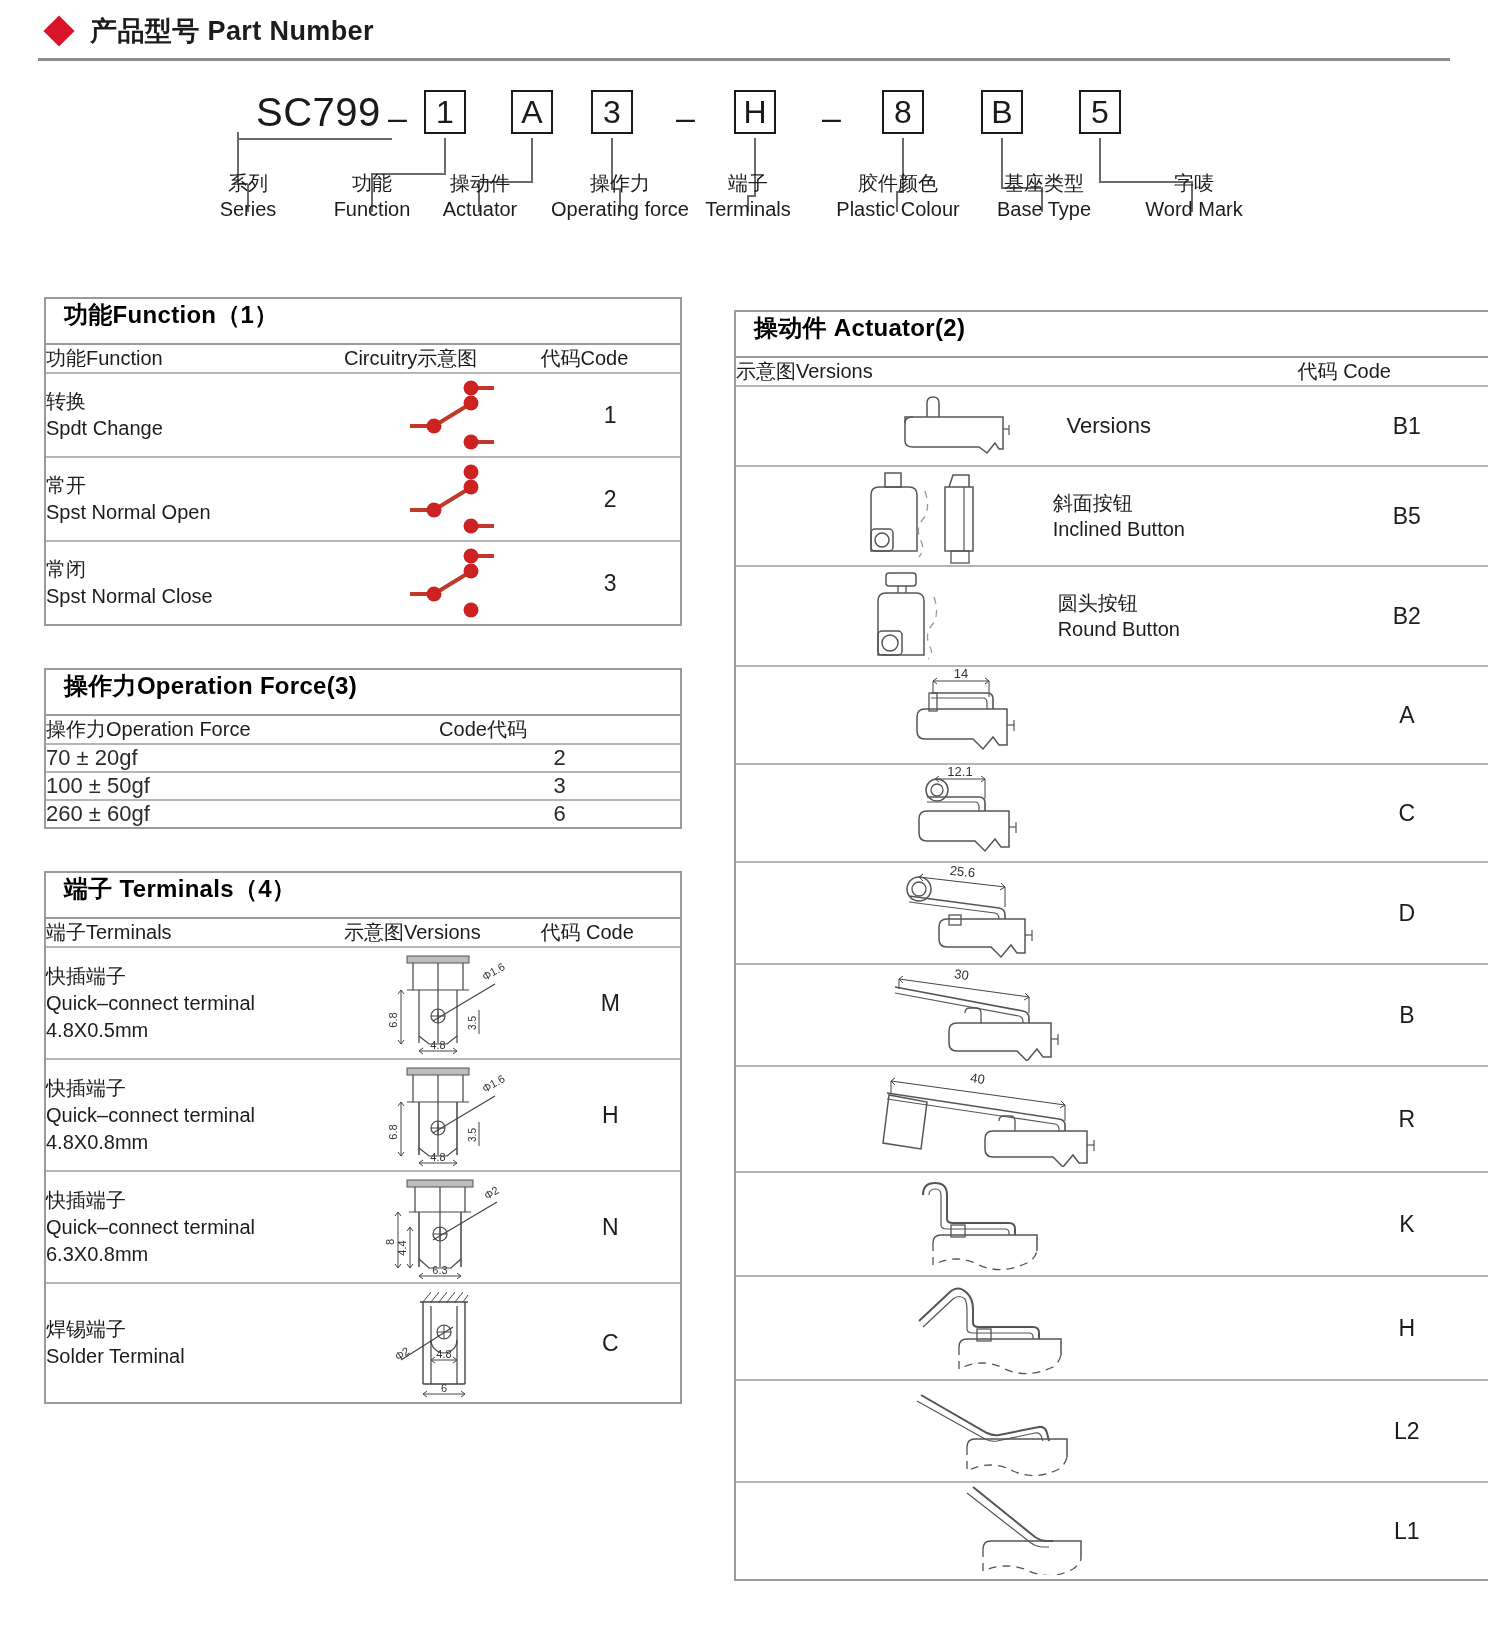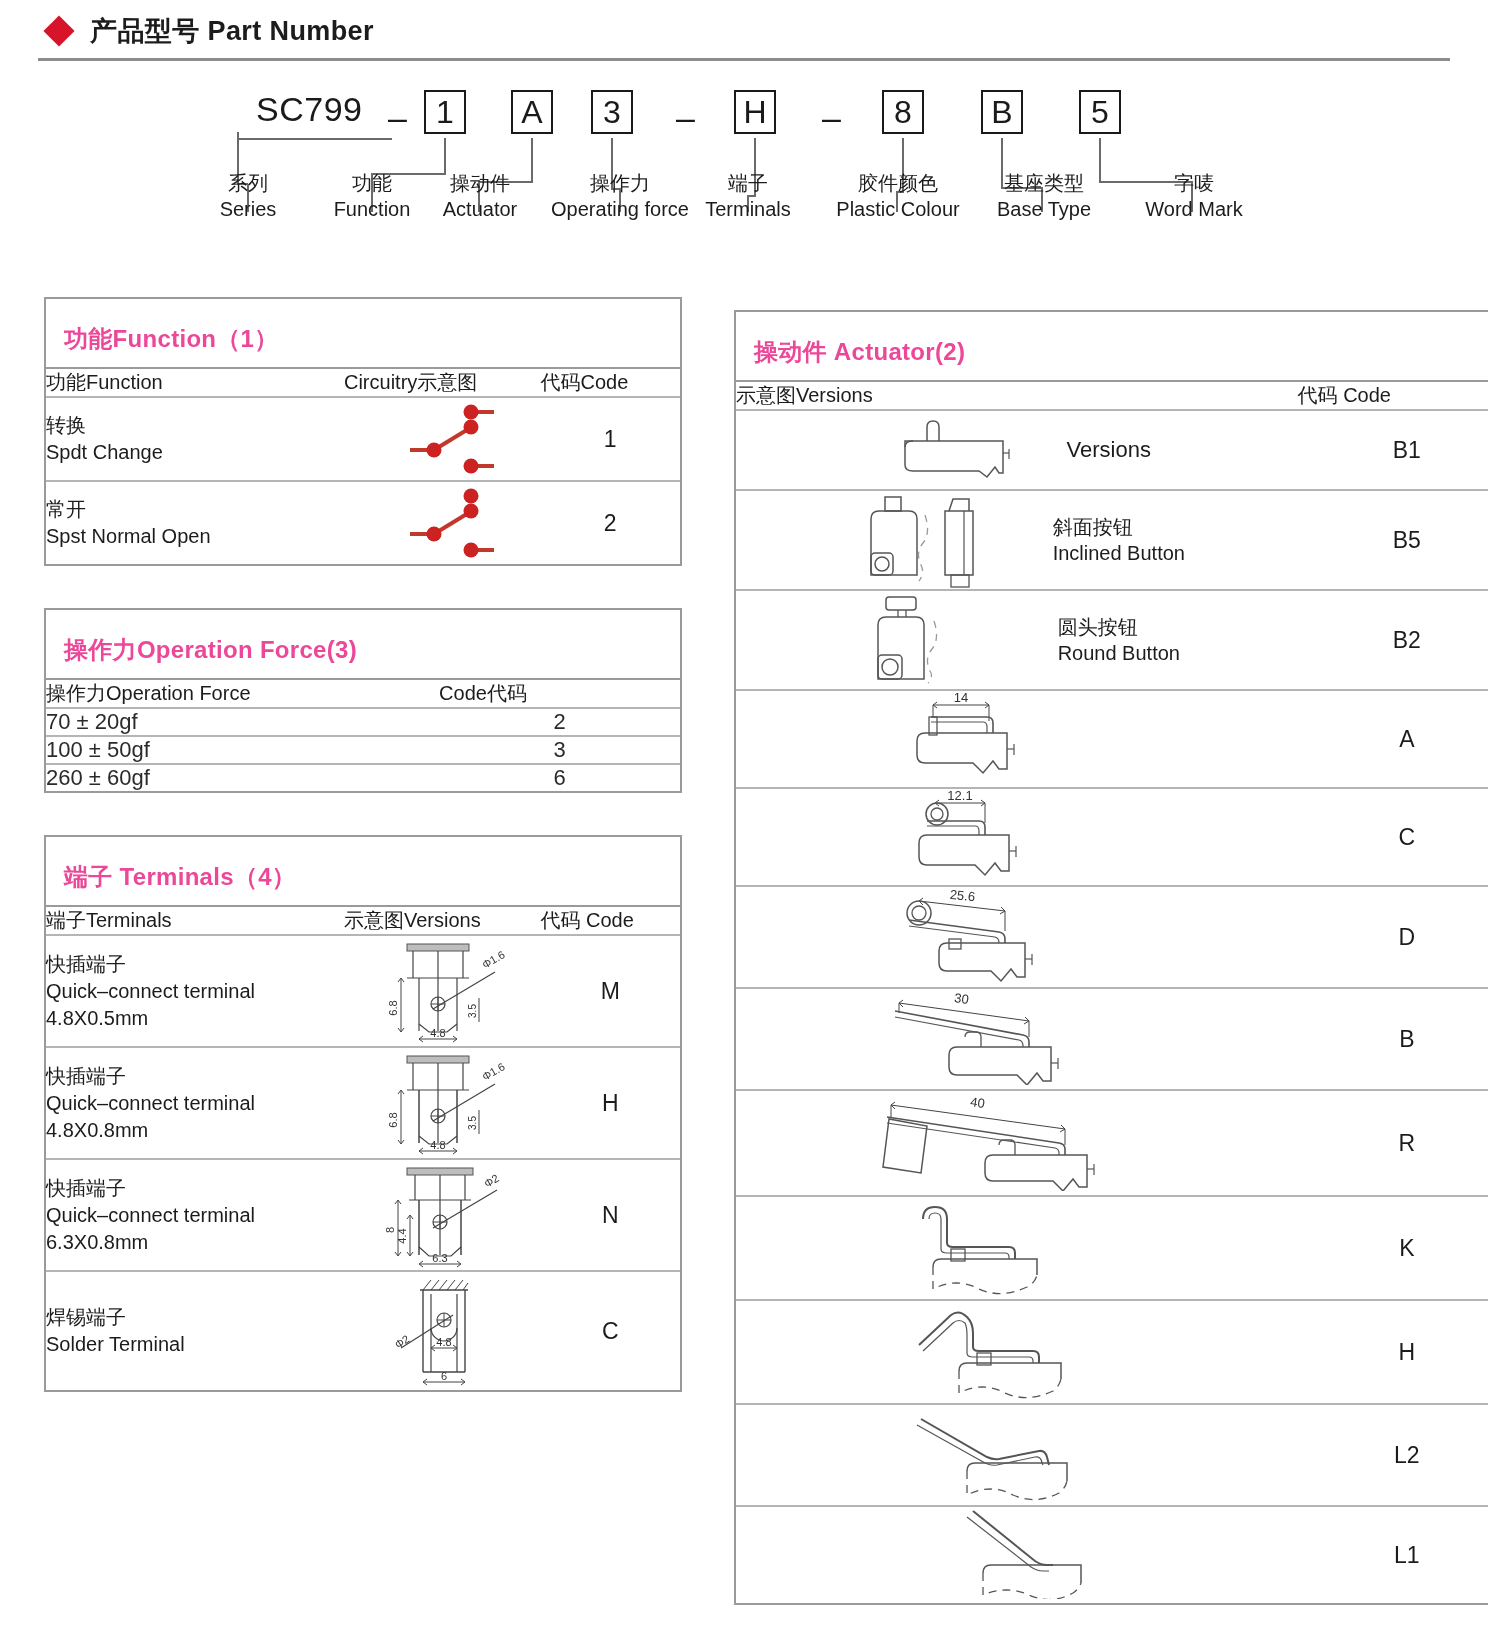--- a/index.html
+++ b/index.html
@@ -55,21 +55,21 @@
   }
   .pn-codes {
     position: absolute;
     top: 12px;
     left: 0;
     width: 1488px;
     height: 56px;
   }
   .pn-series {
     position: absolute;
-    font-size: 34px;
+    font-size: 40px;
     font-weight: 400;
     letter-spacing: 0.5px;
     color: #1a1a1a;
     white-space: nowrap;
   }
   .pn-box {
     position: absolute;
     border: 2px solid #1a1a1a;
     width: 42px; height: 44px;
     display: flex;
@@ -109,22 +109,22 @@
   }
 
   .panel {
     border: 2px solid #9a9a9a;
     background: #fff;
     margin-bottom: 42px;
   }
   .panel-title {
     font-size: 24px;
     font-weight: 700;
-    color: #ec4899;
-    padding: 24px 0 12px 18px;
+    color: #000000;
+    padding: 0 0 12px 18px;
     border-bottom: 2px solid #9a9a9a;
     letter-spacing: 0.3px;
   }
   .tbl {
     width: 100%;
     border-collapse: collapse;
     table-layout: fixed;
   }
   .tbl th, .tbl td {
     border-bottom: 2px solid #b5b5b5;
@@ -314,20 +314,38 @@
             <line x1="28" y1="52" x2="50" y2="52" stroke="#c0392b" stroke-width="4"></line>
             <line x1="52" y1="52" x2="88" y2="30" stroke="#c0392b" stroke-width="4"></line>
             <line x1="90" y1="68" x2="112" y2="68" stroke="#c0392b" stroke-width="4"></line>
             <circle cx="52" cy="52" r="7.5" fill="#cc2222"></circle>
             <circle cx="89" cy="14" r="7.5" fill="#cc2222"></circle>
             <circle cx="89" cy="29" r="7.5" fill="#cc2222"></circle>
             <circle cx="89" cy="68" r="7.5" fill="#cc2222"></circle>
           </svg>
         </td>
         <td class="cell-code">2</td>
+      </tr>
+      <tr>
+        <td class="cell-text">
+          <span class="cn">常闭</span>
+          <span class="en">Spst Normal Close</span>
+        </td>
+        <td class="cell-diag">
+          <svg width="120" height="82" viewBox="0 0 120 82">
+            <line x1="28" y1="52" x2="50" y2="52" stroke="#c0392b" stroke-width="4"></line>
+            <line x1="52" y1="52" x2="88" y2="30" stroke="#c0392b" stroke-width="4"></line>
+            <line x1="90" y1="14" x2="112" y2="14" stroke="#c0392b" stroke-width="4"></line>
+            <circle cx="52" cy="52" r="7.5" fill="#cc2222"></circle>
+            <circle cx="89" cy="14" r="7.5" fill="#cc2222"></circle>
+            <circle cx="89" cy="29" r="7.5" fill="#cc2222"></circle>
+            <circle cx="89" cy="68" r="7.5" fill="#cc2222"></circle>
+          </svg>
+        </td>
+        <td class="cell-code">3</td>
       </tr>
     </tbody>
       </table>
   </div>
 
   <div class="panel">
     <div class="panel-title">操作力Operation Force(3)</div>
     <table class="tbl">
       <colgroup>
           <col style="width:62%">

